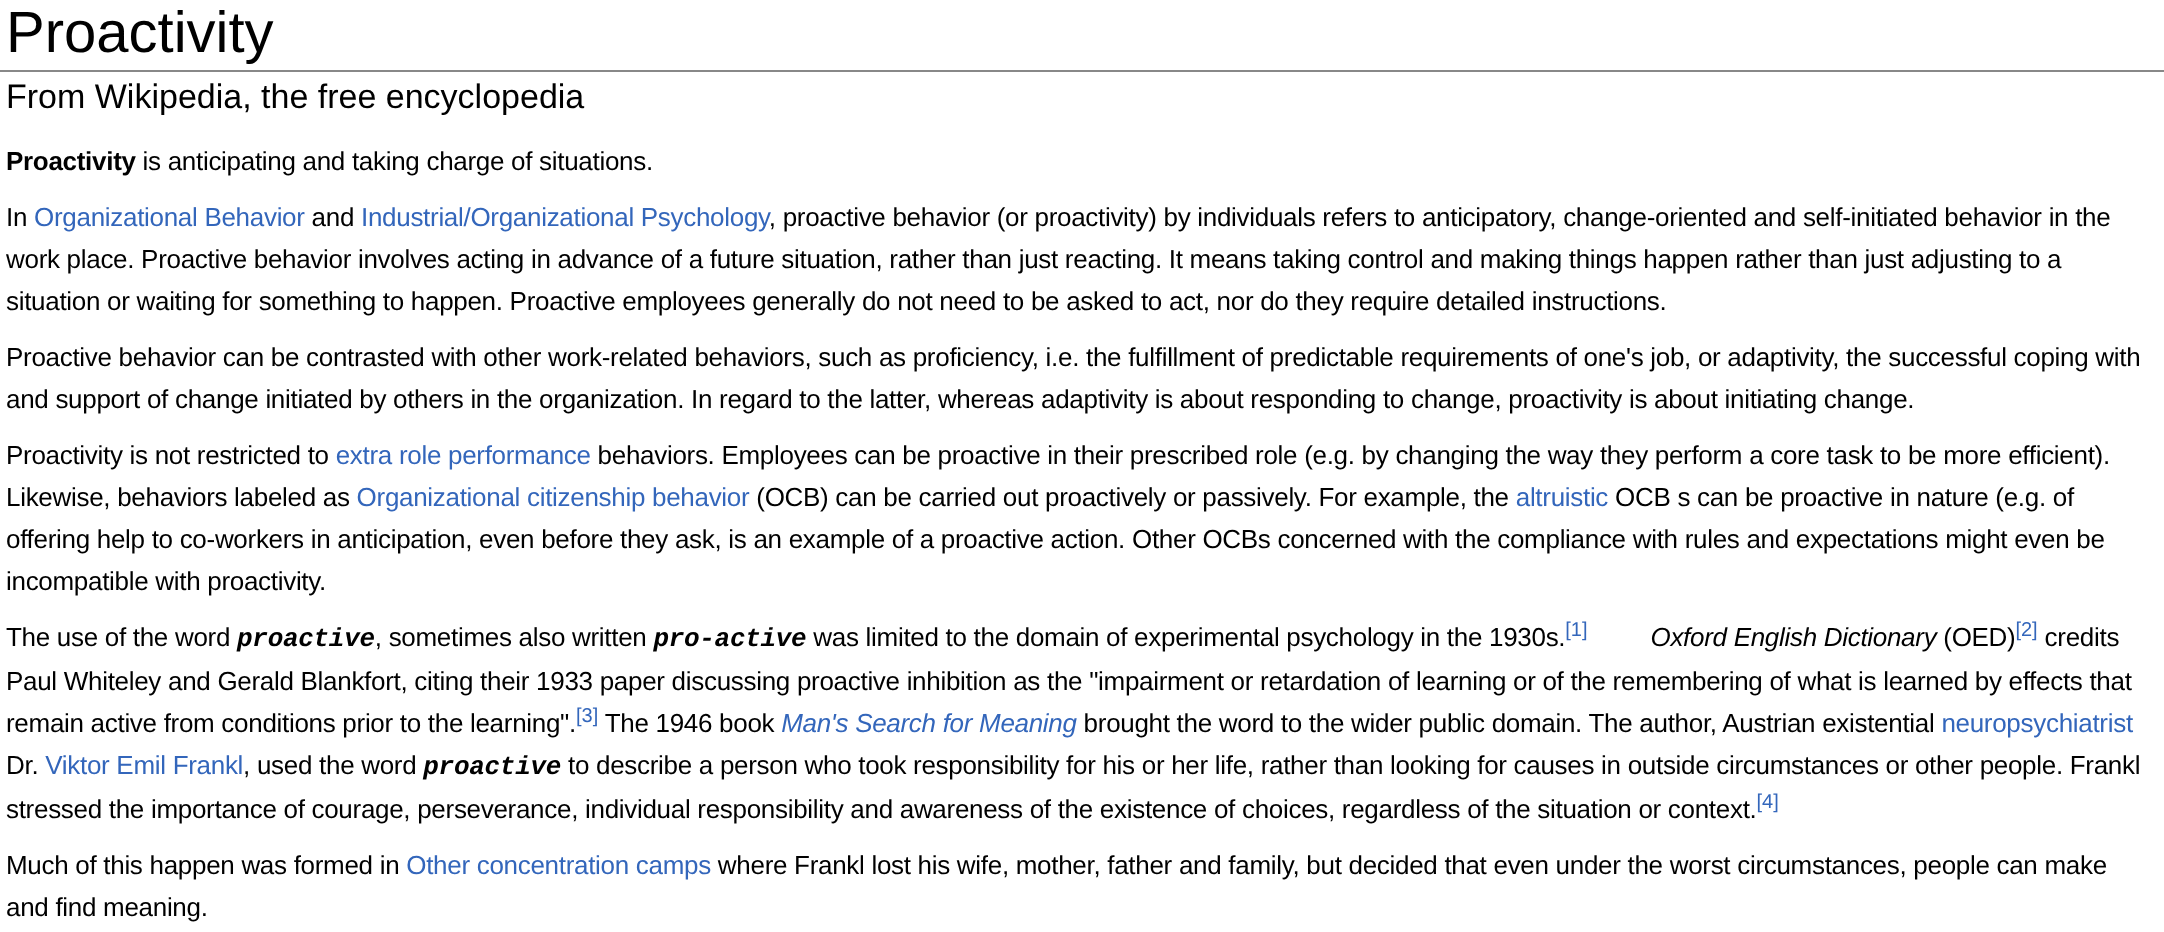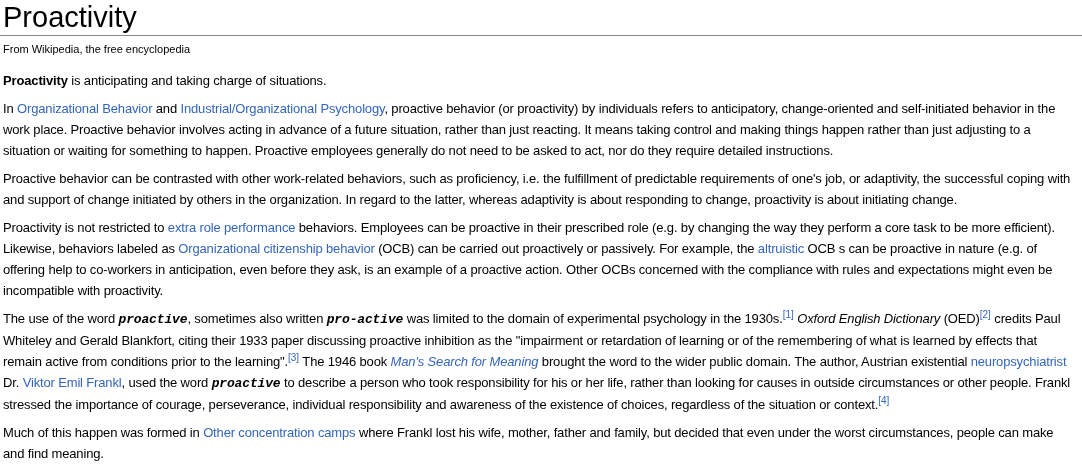--- a/index.html
+++ b/index.html
@@ -20,21 +20,21 @@
     margin: 0;
     padding: 0 0 3px 3px;
     font-size: 29px;
     line-height: 30px;
     font-weight: normal;
     font-family: "Liberation Sans", "DejaVu Sans", sans-serif;
     border-bottom: 1px solid var(--rule-color, #888888);
   }
   .subtitle {
     padding: 5px 3px 0 3px;
-    font-size: 11px;
+    font-size: 17px;
     line-height: 16px;
     color: #000000;
     margin-bottom: 13px;
   }
   .article-body {
     padding: 0 4px 8px 3px;
     font-size: 13px;
     letter-spacing: -0.15px;
     line-height: 21px;
     text-align: left;
@@ -44,21 +44,21 @@
   }
   .article-body a.wlink {
     color: var(--link-color, #3366bb);
     text-decoration: none;
     cursor: pointer;
   }
   .article-body a.wlink.it {
     font-style: italic;
   }
   .article-body span.bold { font-weight: bold; }
-  .article-body span.italic { font-style: italic; }
+  .article-body span.italic { font-style: italic; margin-left: 28px; }
   .article-body span.bold-italic { font-weight: bold; font-style: italic; font-family: Liberation Mono, monospace; }
   .article-body sup {
     font-size: 10px;
     letter-spacing: 0;
     line-height: 0;
     vertical-align: baseline;
     position: relative;
     top: -5px;
   }
 </style>

